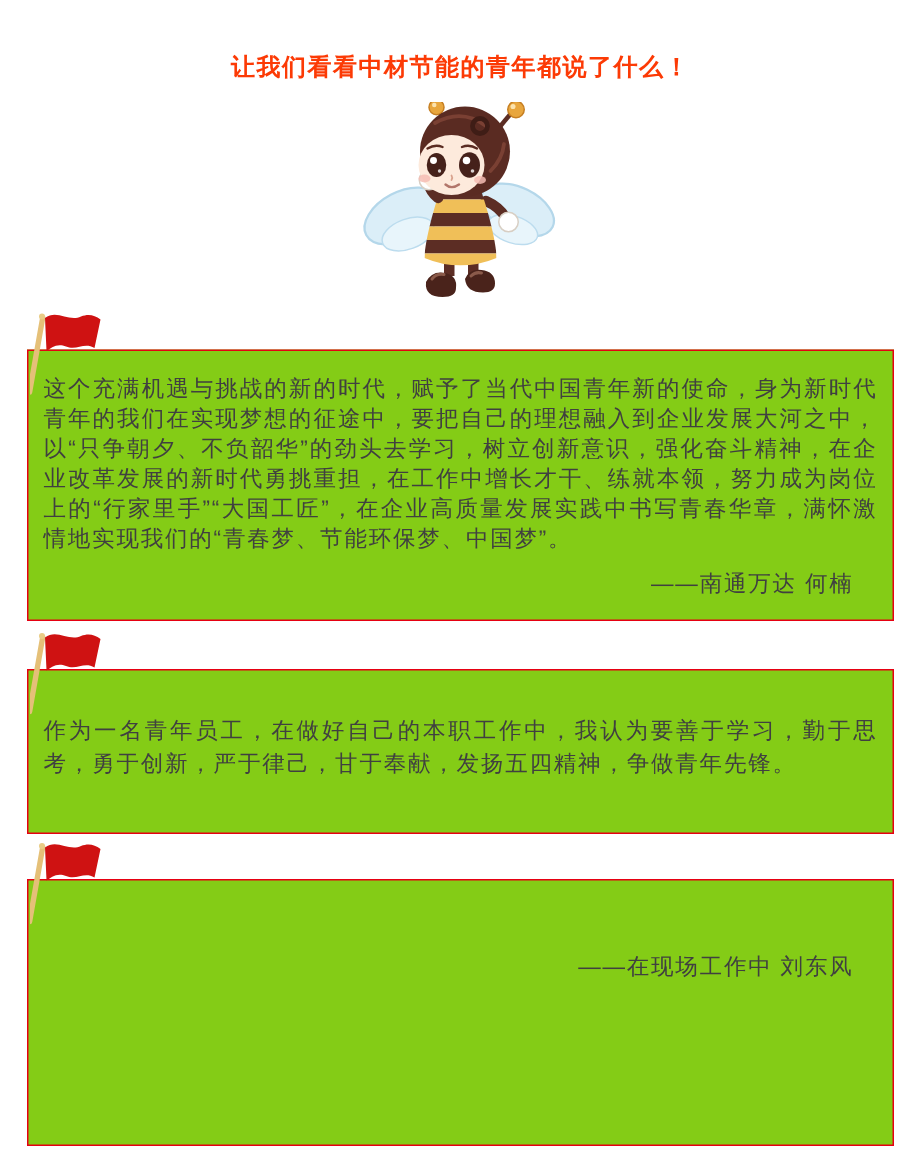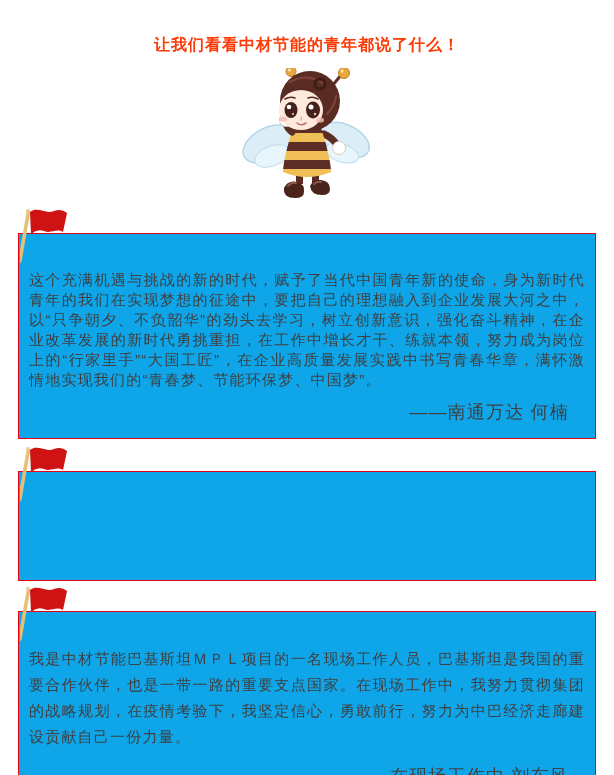--- a/index.html
+++ b/index.html
@@ -24,22 +24,22 @@
     margin-top: 12px;
     height: 135px;
     display: flex;
     justify-content: center;
     align-items: flex-start;
   }
   .boxes { margin: 0 18px; }
   .quote-box {
     position: relative;
     border: 1px solid #e60012;
-    background: #0ea5e9;
-    padding: 36px 10px 14px 10px;
+    background: #84cc16;
+    padding: 16px 10px 14px 10px;
     box-sizing: border-box;
   }
   .quote-box.qb1 { margin-top: 30px; min-height: 180px; }
   .quote-box.qb2 { margin-top: 32px; min-height: 110px; padding-top: 30px; }
   .quote-box.qb3 { margin-top: 30px; min-height: 178px; padding-top: 34px; }
   .flag {
     position: absolute;
     top: -26px;
     left: 1px;
     width: 54px;
@@ -53,21 +53,21 @@
     text-align: justify;
     line-height: 20px;
     margin: 0;
   }
   .qb2 .quote-text { line-height: 22px; }
   .qb3 .quote-text { line-height: 26px; }
   .quote-attr {
     margin: 10px 0 0 0;
     padding-right: 16px;
     text-align: right;
-    font-size: 18px;
+    font-size: 15px;
     letter-spacing: 1.2px;
     color: #404040;
   }
   .qb2 .quote-attr { margin-top: 10px; }
   .qb3 .quote-attr { margin-top: 14px; }
 </style>
 </head>
 <body>
 
 <div class="page">
@@ -160,26 +160,26 @@
       <p class="quote-text">这个充满机遇与挑战的新的时代，赋予了当代中国青年新的使命，身为新时代青年的我们在实现梦想的征途中，要把自己的理想融入到企业发展大河之中，以“只争朝夕、不负韶华”的劲头去学习，树立创新意识，强化奋斗精神，在企业改革发展的新时代勇挑重担，在工作中增长才干、练就本领，努力成为岗位上的“行家里手”“大国工匠”，在企业高质量发展实践中书写青春华章，满怀激情地实现我们的“青春梦、节能环保梦、中国梦”。</p>
       <p class="quote-attr">——南通万达 何楠</p>
     </div>
 
     <div class="quote-box qb2">
       <svg class="flag" viewBox="0 0 54 60">
         <rect x="7" y="2" width="3.6" height="54" rx="1.8" fill="#e5c078" transform="rotate(10 9 2)"></rect>
         <circle cx="8" cy="3" r="2" fill="#e9cc86"></circle>
         <path d="M10,4 C18,-2 26,7 34,3 C39,1 43,2 47,5 L43,24 C36,20 31,26 24,23 C18,20.5 14,24 11,26 Z" fill="#cf1212"></path>
       </svg>
+      <p class="quote-text">作为一名青年员工，在做好自己的本职工作中，我认为要善于学习，勤于思考，勇于创新，严于律己，甘于奉献，发扬五四精神，争做青年先锋。</p>
     </div>
 
     <div class="quote-box qb3">
       <svg class="flag" viewBox="0 0 54 60">
         <rect x="7" y="2" width="3.6" height="54" rx="1.8" fill="#e5c078" transform="rotate(10 9 2)"></rect>
         <circle cx="8" cy="3" r="2" fill="#e9cc86"></circle>
         <path d="M10,4 C18,-2 26,7 34,3 C39,1 43,2 47,5 L43,24 C36,20 31,26 24,23 C18,20.5 14,24 11,26 Z" fill="#cf1212"></path>
       </svg>
-      <p class="quote-text">我是中材节能巴基斯坦ＭＰＬ项目的一名现场工作人员，巴基斯坦是我国的重要合作伙伴，也是一带一路的重要支点国家。在现场工作中，我努力贯彻集团的战略规划，在疫情考验下，我坚定信心，勇敢前行，努力为中巴经济走廊建设贡献自己一份力量。</p>
       <p class="quote-attr">——在现场工作中 刘东风</p>
     </div>
 
   </div>
 </div>
 
 </body></html>

